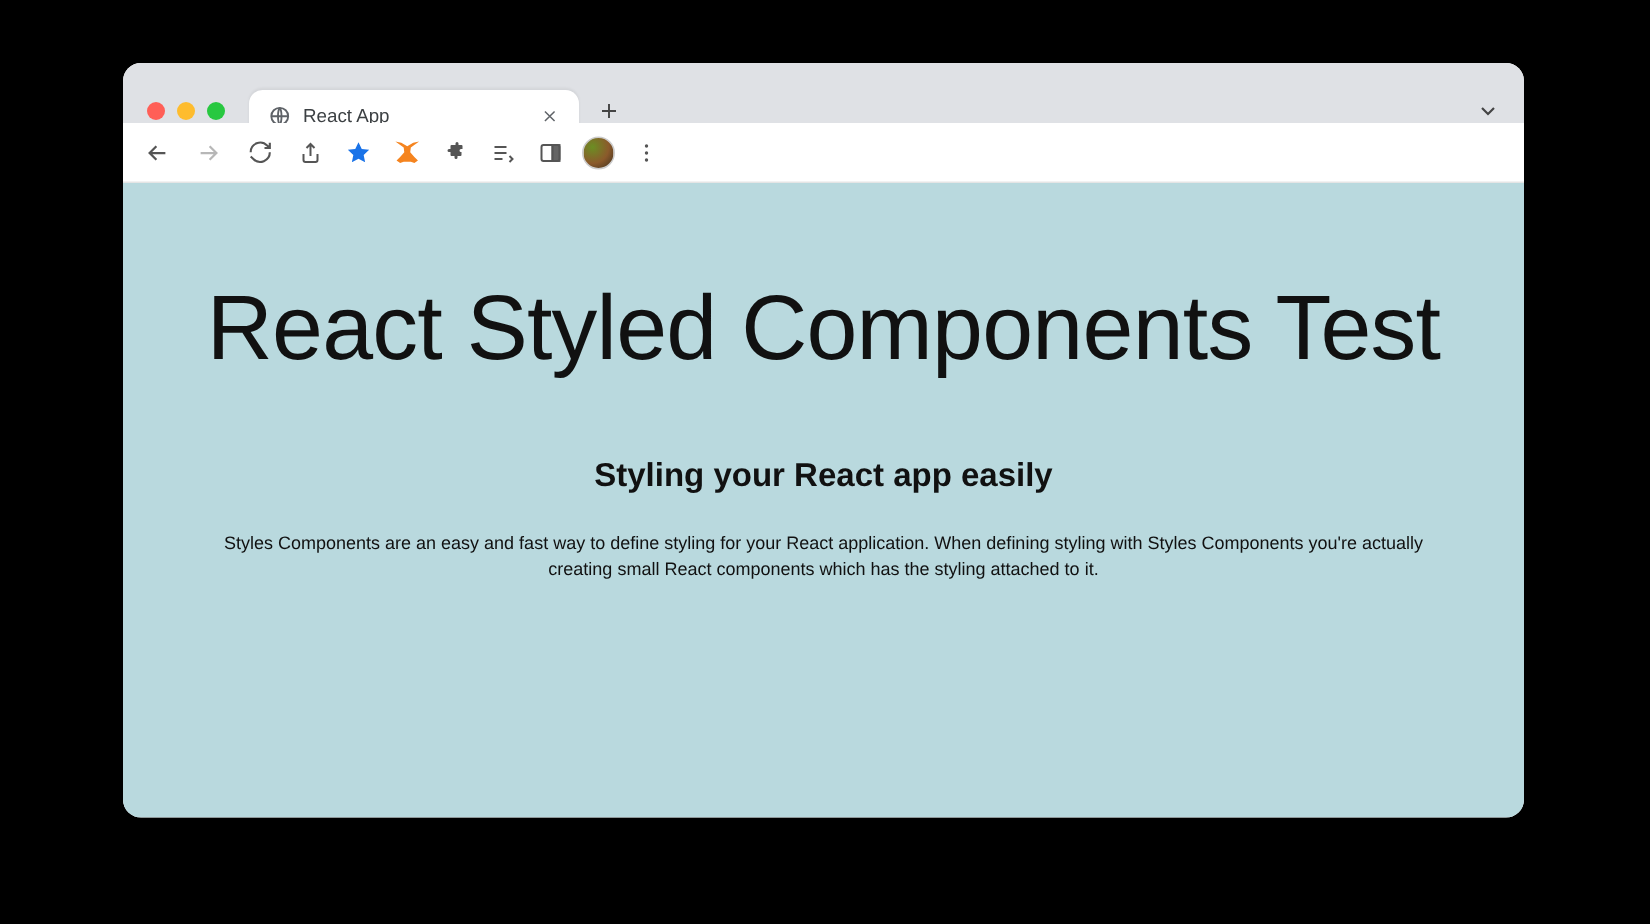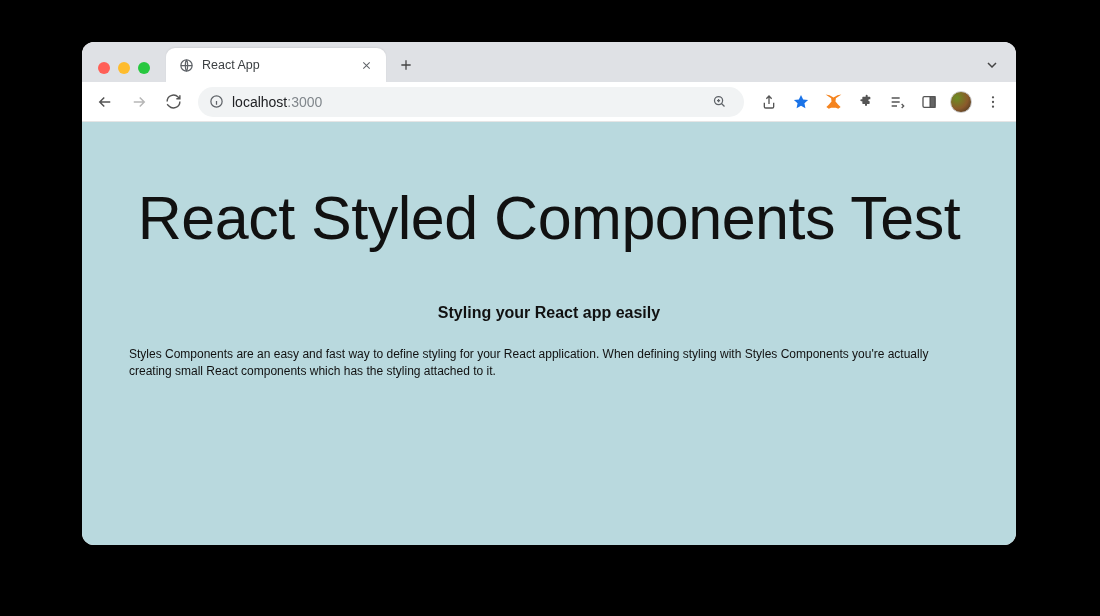--- a/index.html
+++ b/index.html
@@ -15,23 +15,22 @@
     box-shadow: 0 20px 60px rgba(0,0,0,0.55);
     overflow: hidden;
     display: flex;
     flex-direction: column;
   }
   
   .tabstrip {
     height: 40px;
     background: #dfe1e5;
     display: flex;
-    align-items: flex-end;
     padding-left: 12px;
-    padding-top: 6px;
+    padding-top: 18px;
   }
   .traffic {
     display: flex;
     gap: 8px;
     align-items: center;
     height: 28px;
     padding-right: 16px;
     padding-left: 4px;
   }
   .dot { width: 12px; height: 12px; border-radius: 50%; }
@@ -122,31 +121,32 @@
   .kebab { color:#555; }
   
   .content {
     flex: 1;
     background: #b9d9de;
     color: #111;
     overflow: hidden;
     display:flex;
     flex-direction:column;
     align-items:center;
+    text-align:center;
     padding: 0 44px;
   }
   .h1 {
     font-size: 61px;
     font-weight: 400;
     letter-spacing: -0.5px;
     margin-top: 64px;
     line-height: 1.05;
   }
   .h2 {
-    font-size: 16px;
+    font-size: 22px;
     font-weight: 700;
     margin-top: 54px;
   }
   .body {
     font-size: 12px;
     font-weight: 400;
     line-height: 1.4;
     margin-top: 24px;
     max-width: 840px;
   }
@@ -201,38 +201,20 @@
         <path d="M5 12h14M13 6l6 6-6 6"></path>
       </svg>
     </div>
     <div class="tbtn">
       <svg width="17" height="17" viewBox="0 0 24 24" fill="none" stroke="currentColor" stroke-width="2">
         <path d="M3 12a9 9 0 0 1 15.5-6.3L21 8M21 3v5h-5"></path>
         <path d="M21 12a9 9 0 0 1-15.5 6.3L3 16"></path>
       </svg>
     </div>
 
-    <div class="omnibox">
-      <span class="info">
-        <svg width="15" height="15" viewBox="0 0 24 24" fill="none" stroke="currentColor" stroke-width="2">
-          <circle cx="12" cy="12" r="9"></circle>
-          <path d="M12 8h.01M11 12h1v4h1"></path>
-        </svg>
-      </span>
-      <span class="addr">
-        <span class="host">localhost</span><span class="port">:3000</span>
-      </span>
-      <span class="omnibox-spacer"></span>
-      <span class="zoom tbtn">
-        <svg width="15" height="15" viewBox="0 0 24 24" fill="none" stroke="currentColor" stroke-width="2">
-          <circle cx="10.5" cy="10.5" r="6.5"></circle>
-          <path d="M20 20l-4.5-4.5M10.5 8v5M8 10.5h5"></path>
-        </svg>
-      </span>
-    </div>
 
     <div class="right-icons">
       <div class="tbtn">
         <svg width="16" height="16" viewBox="0 0 24 24" fill="none" stroke="currentColor" stroke-width="2">
           <path d="M12 3v12M8 7l4-4 4 4"></path>
           <path d="M5 13v6a2 2 0 0 0 2 2h10a2 2 0 0 0 2-2v-6"></path>
         </svg>
       </div>
       <div class="tbtn star">
         <svg width="18" height="18" viewBox="0 0 24 24" fill="currentColor">

